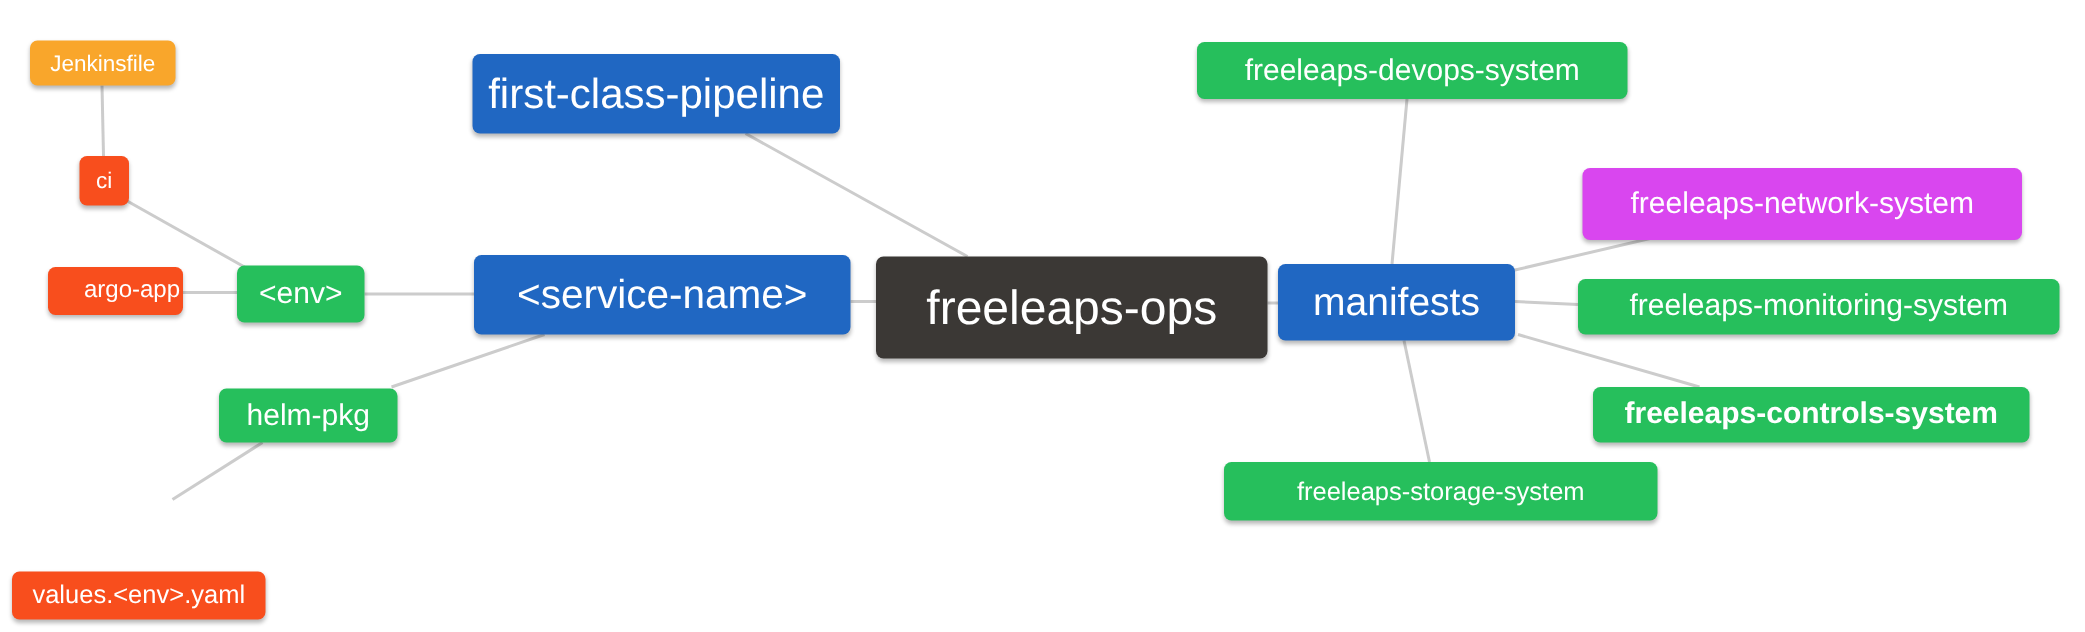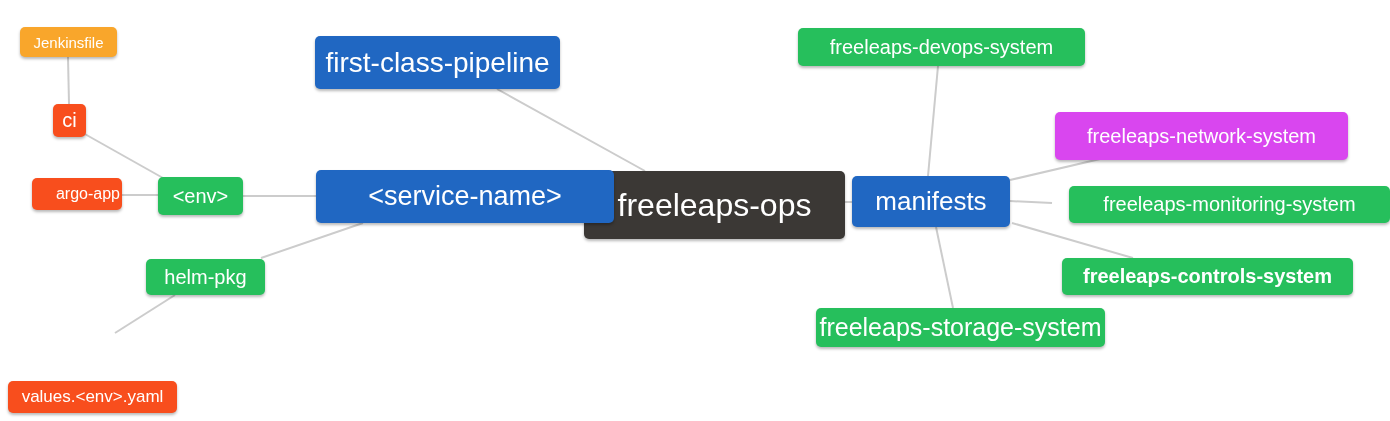--- a/index.html
+++ b/index.html
@@ -51,27 +51,27 @@
       <line x1="845" y1="202" x2="852" y2="202" stroke="#cccccc" stroke-width="2"></line>
       <line x1="938" y1="66" x2="928" y2="176" stroke="#cccccc" stroke-width="2"></line>
       <line x1="1010" y1="180" x2="1130" y2="152" stroke="#cccccc" stroke-width="2"></line>
       <line x1="1010" y1="201" x2="1052" y2="203" stroke="#cccccc" stroke-width="2"></line>
       <line x1="1012" y1="223" x2="1133" y2="258" stroke="#cccccc" stroke-width="2"></line>
       <line x1="936" y1="227" x2="953" y2="308" stroke="#cccccc" stroke-width="2"></line>
     </svg>
   <div id="nodes">
       <div class="node" style="left: 584px; top: 171px; width: 261px; height: 68px; font-size: 32px; background: rgb(59, 56, 53); color: rgb(255, 255, 255);">freeleaps-ops</div>
       <div class="node" style="left: 315px; top: 36px; width: 245px; height: 53px; font-size: 28px; background: rgb(32, 103, 194); color: rgb(255, 255, 255);">first-class-pipeline</div>
-      <div class="node" style="left: 316px; top: 170px; width: 298px; height: 53px; font-size: 27px; background: rgb(32, 103, 194); color: rgb(255, 255, 255);">&lt;service-name&gt;</div>
+      <div class="node" style="left: 316px; top: 170px; width: 251px; height: 53px; font-size: 27px; background: rgb(32, 103, 194); color: rgb(255, 255, 255);">&lt;service-name&gt;</div>
       <div class="node" style="left: 852px; top: 176px; width: 158px; height: 51px; font-size: 26px; background: rgb(32, 103, 194); color: rgb(255, 255, 255);">manifests</div>
       <div class="node" style="left: 158px; top: 177px; width: 85px; height: 38px; font-size: 20px; background: rgb(38, 191, 92); color: rgb(255, 255, 255);">&lt;env&gt;</div>
       <div class="node" style="left: 146px; top: 259px; width: 119px; height: 36px; font-size: 20px; background: rgb(38, 191, 92); color: rgb(255, 255, 255);">helm-pkg</div>
       <div class="node" style="left: 20px; top: 27px; width: 97px; height: 30px; font-size: 15px; background: rgb(249, 166, 43); color: rgb(255, 255, 255);">Jenkinsfile</div>
-      <div class="node" style="left: 53px; top: 104px; width: 33px; height: 33px; font-size: 20px; background: rgb(248, 78, 29); color: rgb(255, 255, 255);">ci</div>
+      <div class="node" style="left: 53px; top: 104px; width: 33px; height: 33px; font-size: 15px; background: rgb(248, 78, 29); color: rgb(255, 255, 255);">ci</div>
       <div class="node" style="left: 32px; top: 178px; width: 90px; height: 32px; font-size: 16px; background: rgb(248, 78, 29); color: rgb(255, 255, 255); padding-left: 22px;">argo-app</div>
       <div class="node" style="left: 8px; top: 333px; width: 169px; height: 32px; font-size: 17px; background: rgb(248, 78, 29); color: rgb(255, 255, 255); margin-top: 48px;">values.&lt;env&gt;.yaml</div>
       <div class="node" style="left: 798px; top: 28px; width: 287px; height: 38px; font-size: 20px; background: rgb(38, 191, 92); color: rgb(255, 255, 255);">freeleaps-devops-system</div>
       <div class="node" style="left: 1055px; top: 112px; width: 293px; height: 48px; font-size: 20px; background: #d946ef; color: rgb(255, 255, 255);">freeleaps-network-system</div>
-      <div class="node" style="left: 1052px; top: 186px; width: 321px; height: 37px; font-size: 20px; background: rgb(38, 191, 92); color: rgb(255, 255, 255); margin-left: 17px;">freeleaps-monitoring-system</div>
+      <div class="node" style="left: 1052px; top: 186px; width: 321px; height: 37px; font-size: 20px; background: rgb(38, 191, 92); color: rgb(255, 255, 255);">freeleaps-monitoring-system</div>
       <div class="node" style="left: 1062px; top: 258px; width: 291px; height: 37px; font-size: 20px; background: rgb(38, 191, 92); color: rgb(255, 255, 255); font-weight: bold;">freeleaps-controls-system</div>
-      <div class="node" style="left: 816px; top: 308px; width: 289px; height: 39px; font-size: 25px; background: rgb(38, 191, 92); color: rgb(255, 255, 255);">freeleaps-storage-system</div>
+      <div class="node" style="left: 816px; top: 308px; width: 289px; height: 39px; font-size: 17px; background: rgb(38, 191, 92); color: rgb(255, 255, 255);">freeleaps-storage-system</div>
     </div>
 </div>
 
 </body></html>

